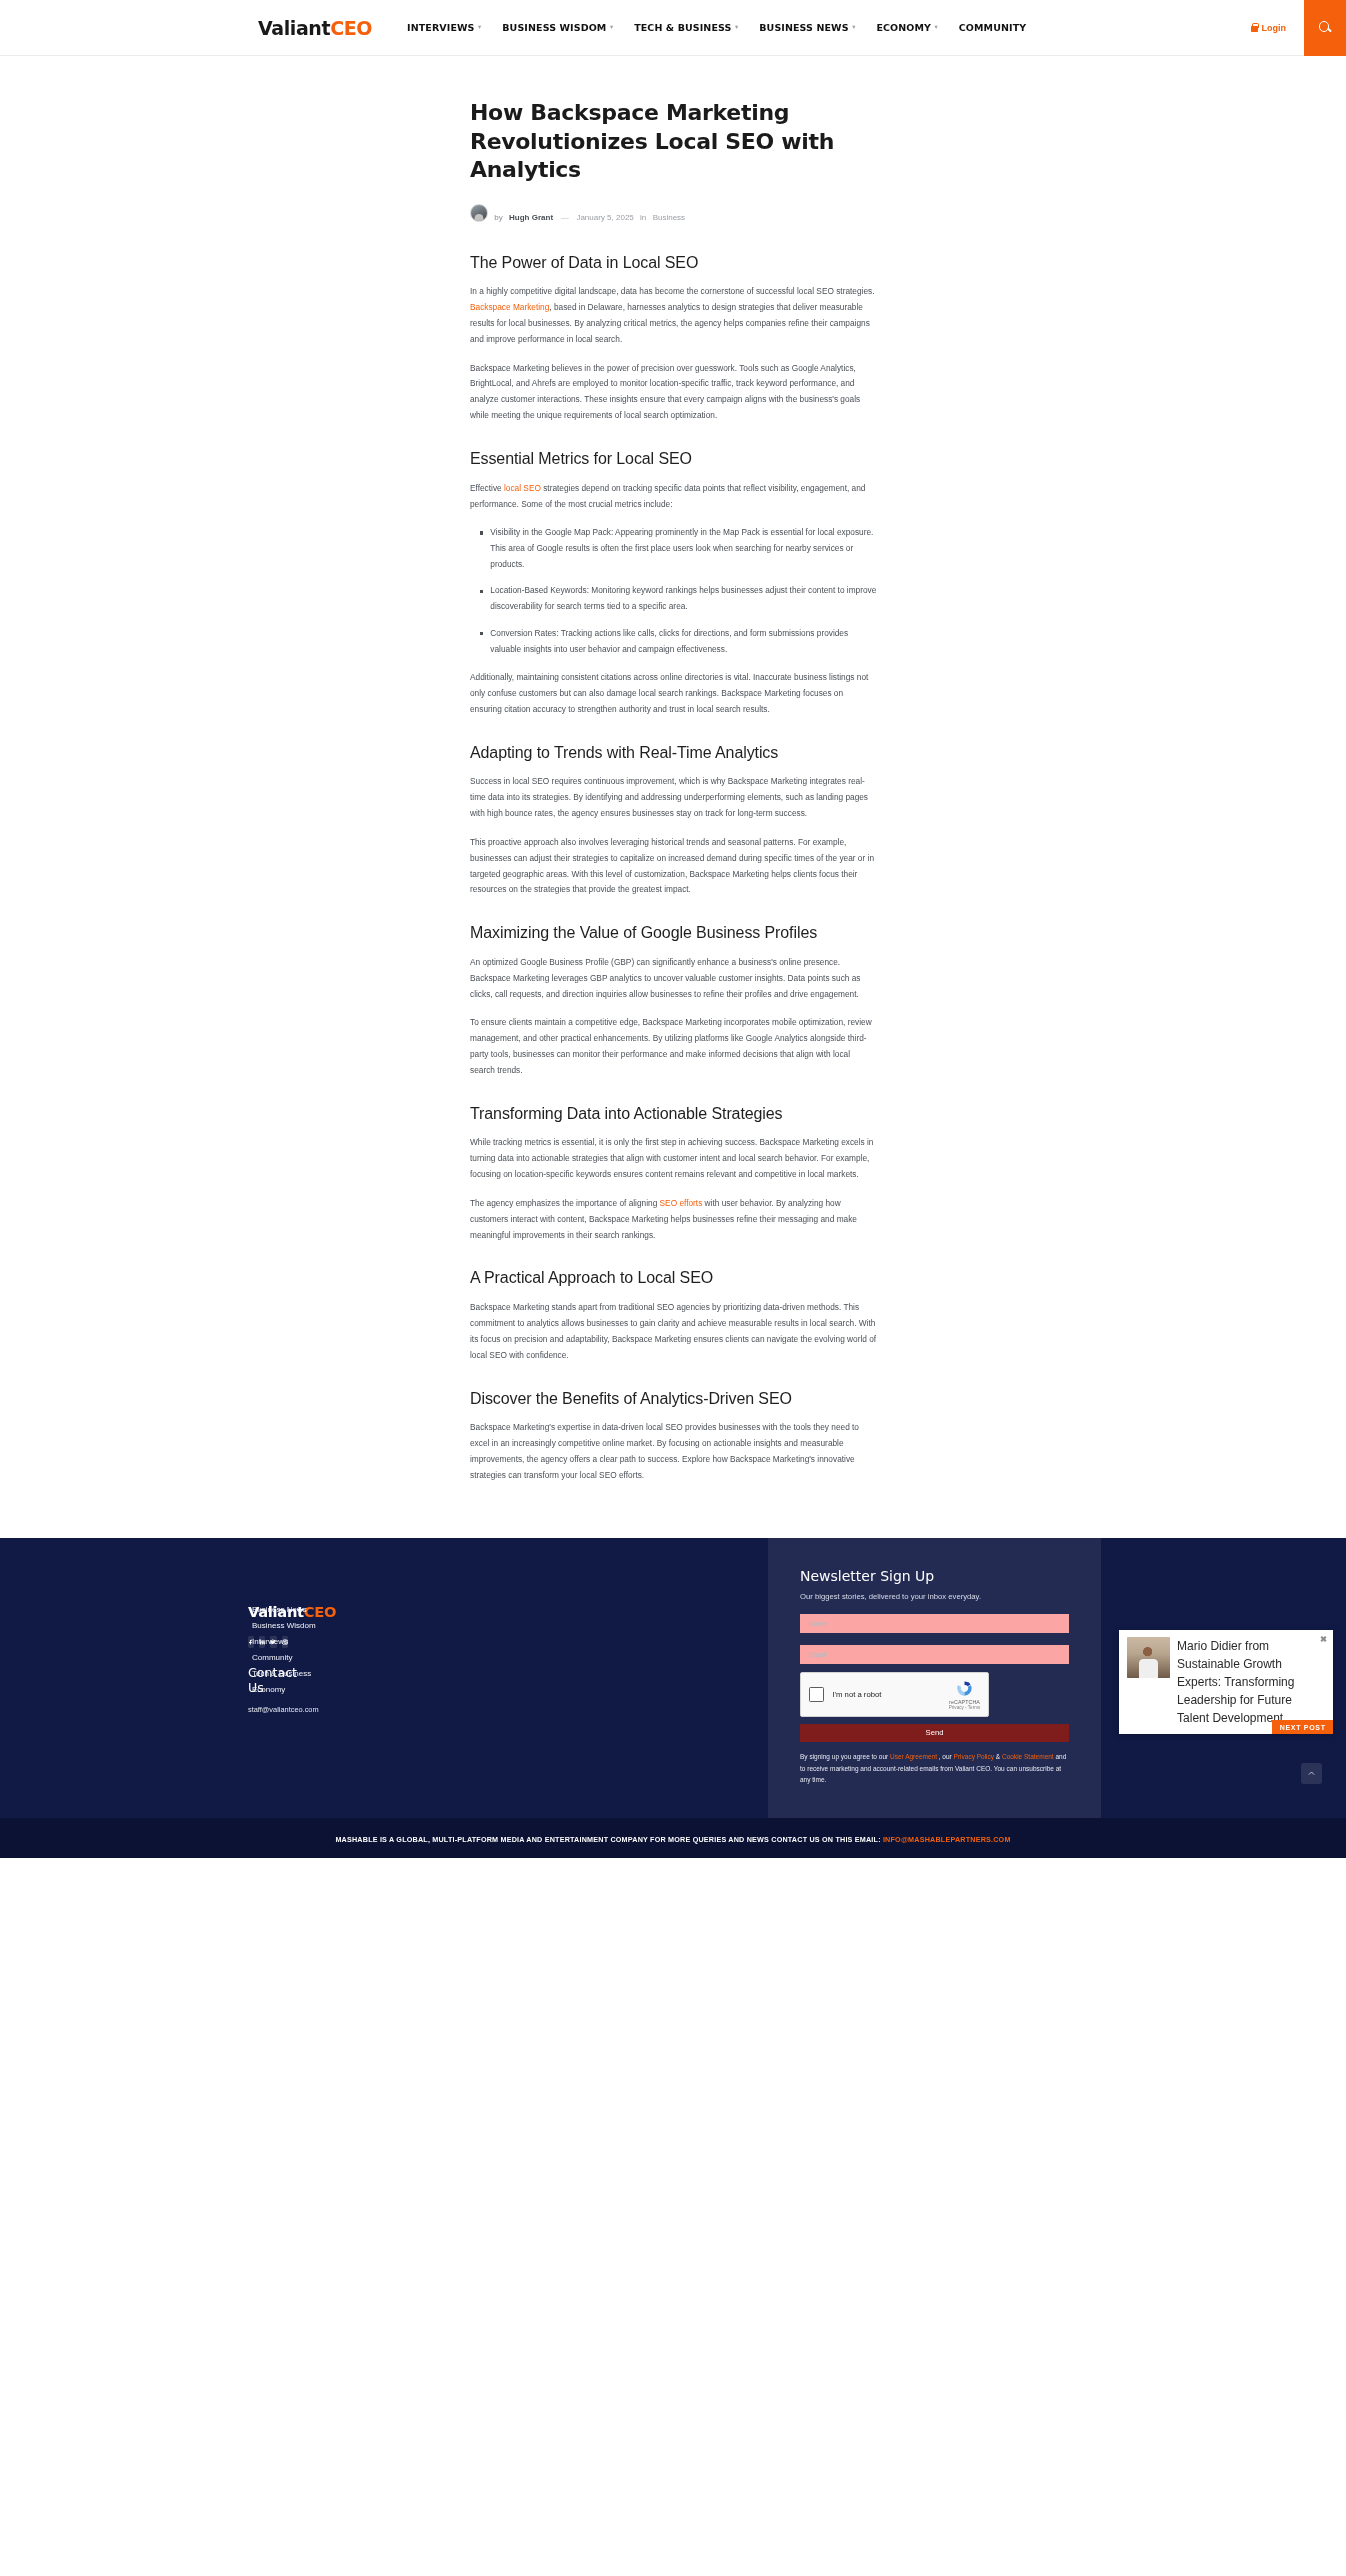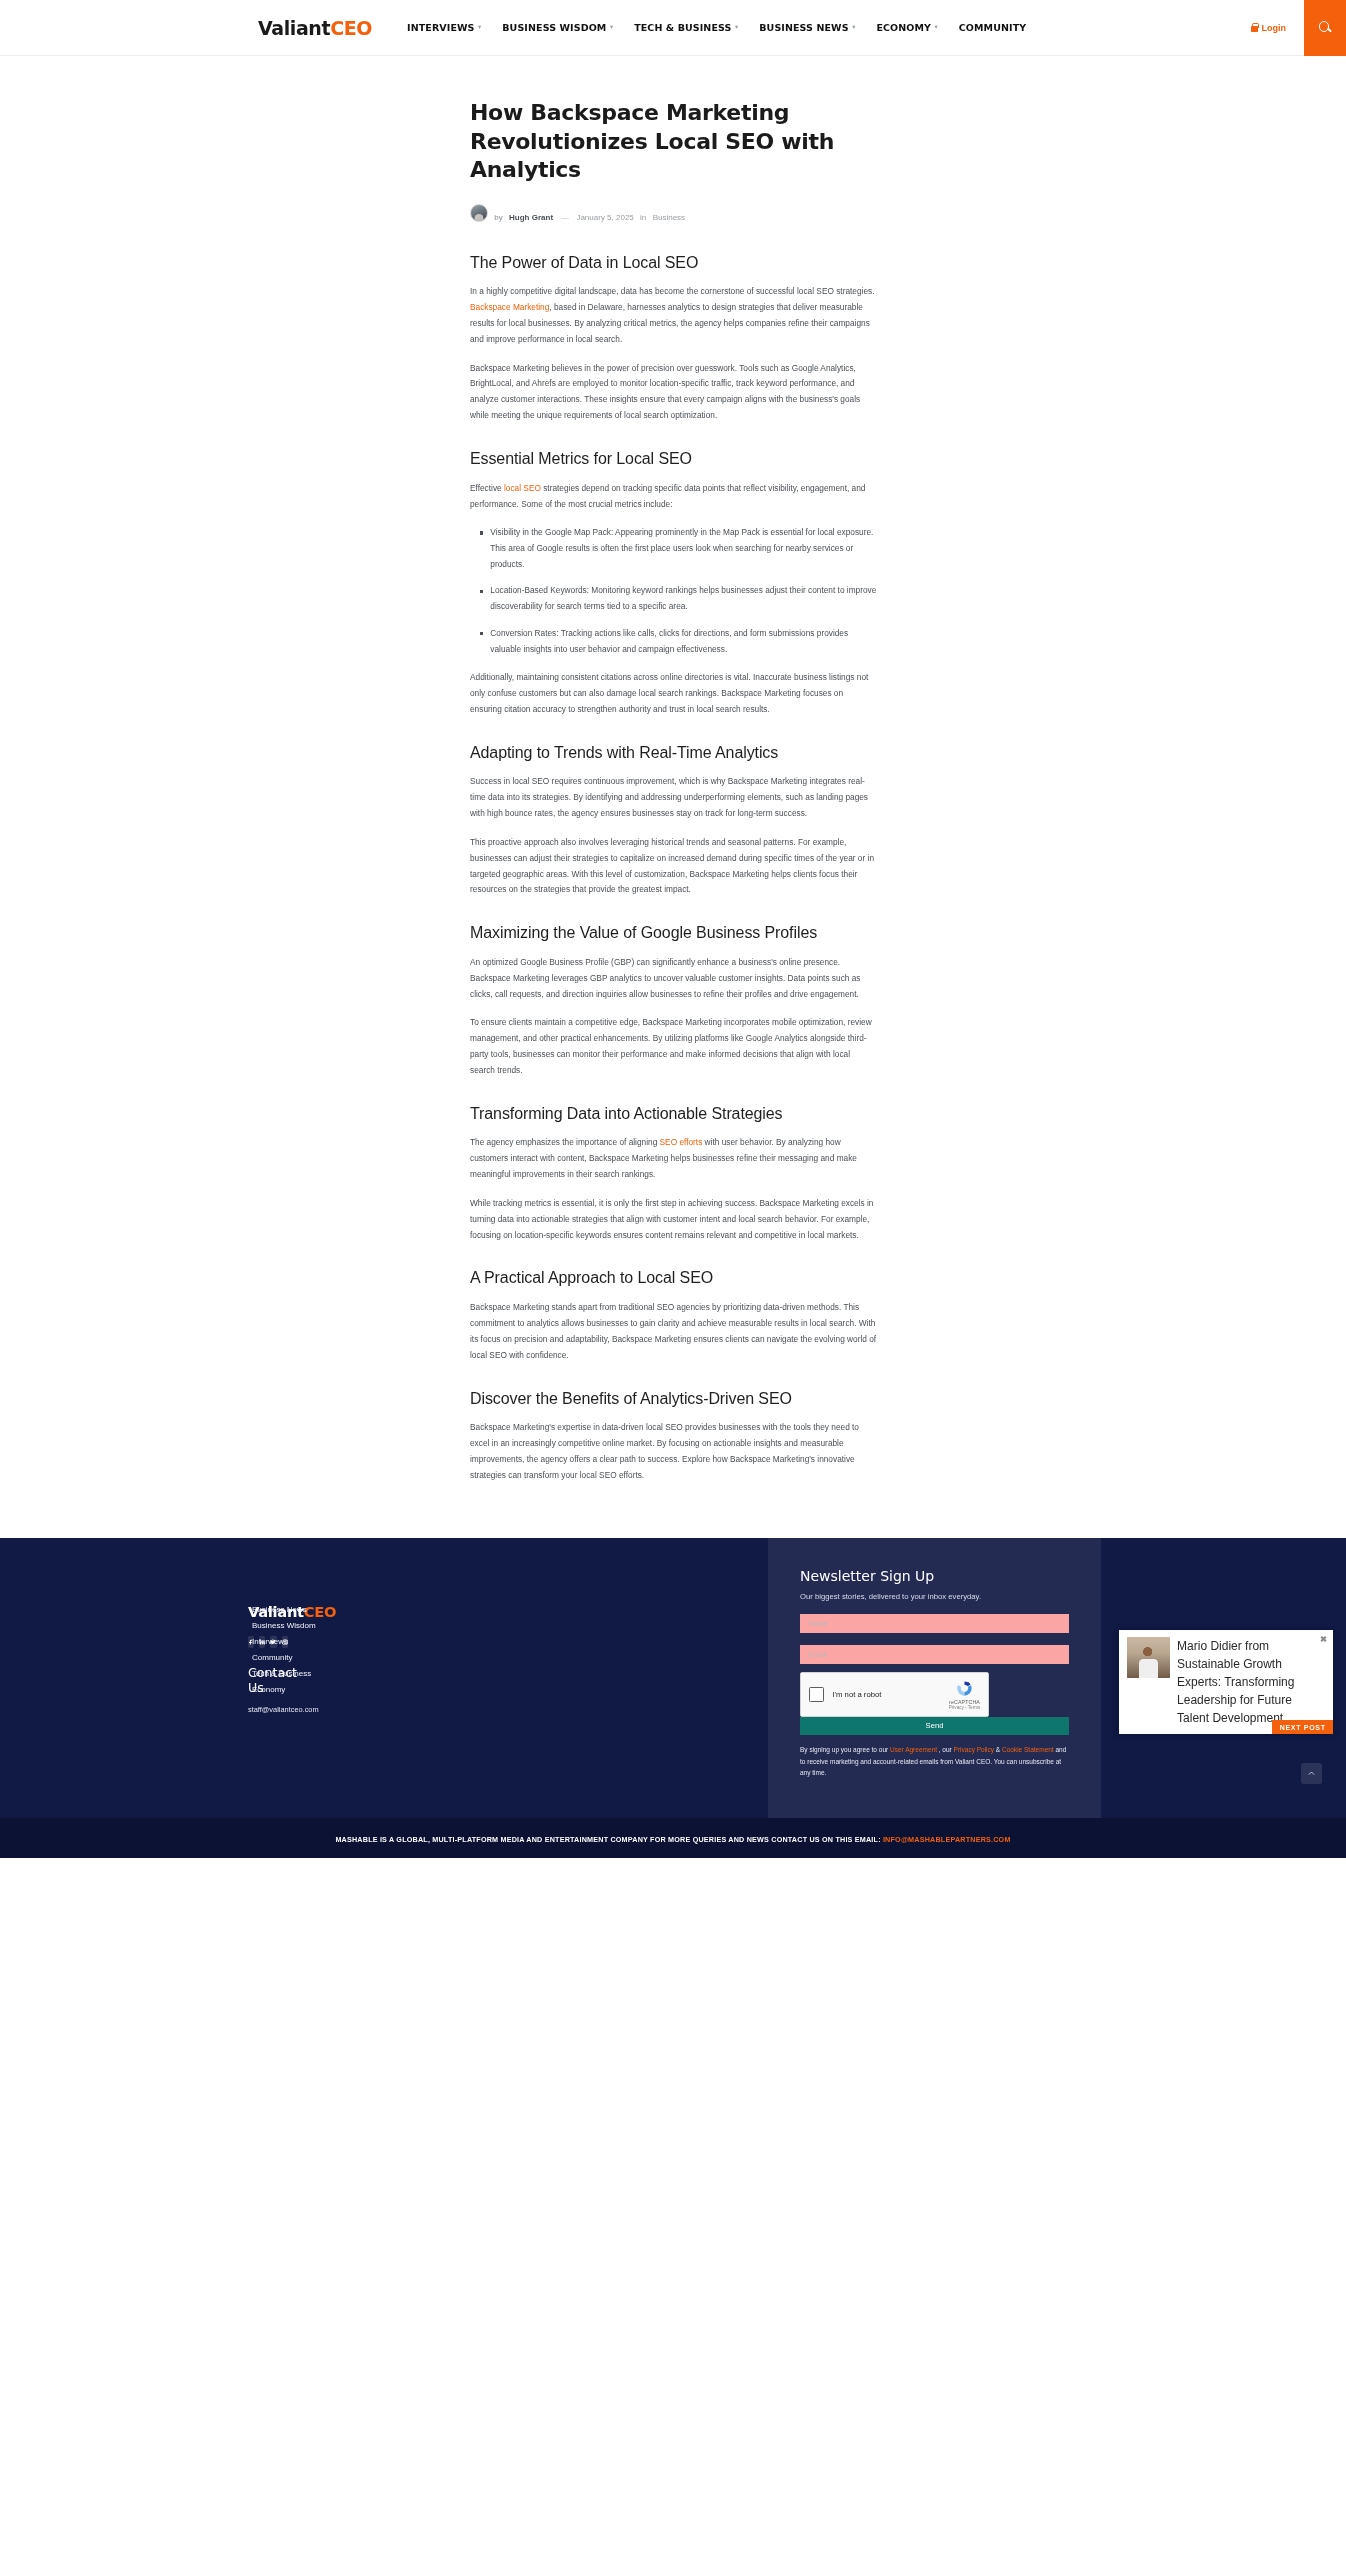--- a/index.html
+++ b/index.html
@@ -159,22 +159,22 @@
     border-radius: 2.1px; margin-top: 7.7px; display: flex; align-items: center;
     padding: 0 7.7px; position: relative;
   }
   .rc-box { width: 15.4px; height: 15.4px; background: #fff; border: 1.4px solid #5d5d5d; border-radius: 1.4px; cursor: pointer; }
   .rc-label { font-size: 7.7px; color: #232323; margin-left: 8.4px; font-family: "Liberation Sans", sans-serif; }
   .rc-brand { margin-left: auto; text-align: center; }
   .rc-logo { width: 19px; height: 19px; margin: 0 auto 1.4px; position: relative; }
   .rc-name { font-size: 5.3px; color: #5f5f5f; letter-spacing: 0.1px; }
   .rc-terms { font-size: 4.6px; color: #848484; }
   .nl-send {
-    width: 100%; height: 17.5px; background: #0f766e; border: none; color: #fff;
-    font-size: 7.7px; cursor: pointer; font-family: "Liberation Sans", sans-serif;
+    width: 100%; height: 17.5px; background: #7f1d1d; border: none; color: #fff;
+    font-size: 7.7px; margin-top: 7px; cursor: pointer; font-family: "Liberation Sans", sans-serif;
   }
   .nl-fine { font-size: 6.5px; line-height: 1.75; color: #e7eaf3; margin-top: 9.8px; }
   .nl-fine a { color: #f4600b; text-decoration: none; }
 
   .copyright {
     padding: 18px 0 32px 248px; font-size: 7.7px; color: #dfe3ef;
   }
 
   .bottom-bar {
     width: 1346px; background: #0b1234; padding: 14px 0; text-align: center;
@@ -295,22 +295,22 @@
 
     <h2 class="sec">Adapting to Trends with Real-Time Analytics</h2>
     <p class="body">Success in local SEO requires continuous improvement, which is why Backspace Marketing integrates real-time data into its strategies. By identifying and addressing underperforming elements, such as landing pages with high bounce rates, the agency ensures businesses stay on track for long-term success.</p>
     <p class="body">This proactive approach also involves leveraging historical trends and seasonal patterns. For example, businesses can adjust their strategies to capitalize on increased demand during specific times of the year or in targeted geographic areas. With this level of customization, Backspace Marketing helps clients focus their resources on the strategies that provide the greatest impact.</p>
 
     <h2 class="sec">Maximizing the Value of Google Business Profiles</h2>
     <p class="body">An optimized Google Business Profile (GBP) can significantly enhance a business's online presence. Backspace Marketing leverages GBP analytics to uncover valuable customer insights. Data points such as clicks, call requests, and direction inquiries allow businesses to refine their profiles and drive engagement.</p>
     <p class="body">To ensure clients maintain a competitive edge, Backspace Marketing incorporates mobile optimization, review management, and other practical enhancements. By utilizing platforms like Google Analytics alongside third-party tools, businesses can monitor their performance and make informed decisions that align with local search trends.</p>
 
     <h2 class="sec">Transforming Data into Actionable Strategies</h2>
+    <p class="body">While tracking metrics is essential, it is only the first step in achieving success. Backspace Marketing excels in turning data into actionable strategies that align with customer intent and local search behavior. For example, focusing on location-specific keywords ensures content remains relevant and competitive in local markets.</p>
     <p class="body">The agency emphasizes the importance of aligning <a class="inline" href="#">SEO efforts</a> with user behavior. By analyzing how customers interact with content, Backspace Marketing helps businesses refine their messaging and make meaningful improvements in their search rankings.</p>
-    <p class="body">While tracking metrics is essential, it is only the first step in achieving success. Backspace Marketing excels in turning data into actionable strategies that align with customer intent and local search behavior. For example, focusing on location-specific keywords ensures content remains relevant and competitive in local markets.</p>
 
     <h2 class="sec">A Practical Approach to Local SEO</h2>
     <p class="body">Backspace Marketing stands apart from traditional SEO agencies by prioritizing data-driven methods. This commitment to analytics allows businesses to gain clarity and achieve measurable results in local search. With its focus on precision and adaptability, Backspace Marketing ensures clients can navigate the evolving world of local SEO with confidence.</p>
 
     <h2 class="sec">Discover the Benefits of Analytics-Driven SEO</h2>
     <p class="body">Backspace Marketing's expertise in data-driven local SEO provides businesses with the tools they need to excel in an increasingly competitive online market. By focusing on actionable insights and measurable improvements, the agency offers a clear path to success. Explore how Backspace Marketing's innovative strategies can transform your local SEO efforts.</p>
 
   </article>
 </main>
 

